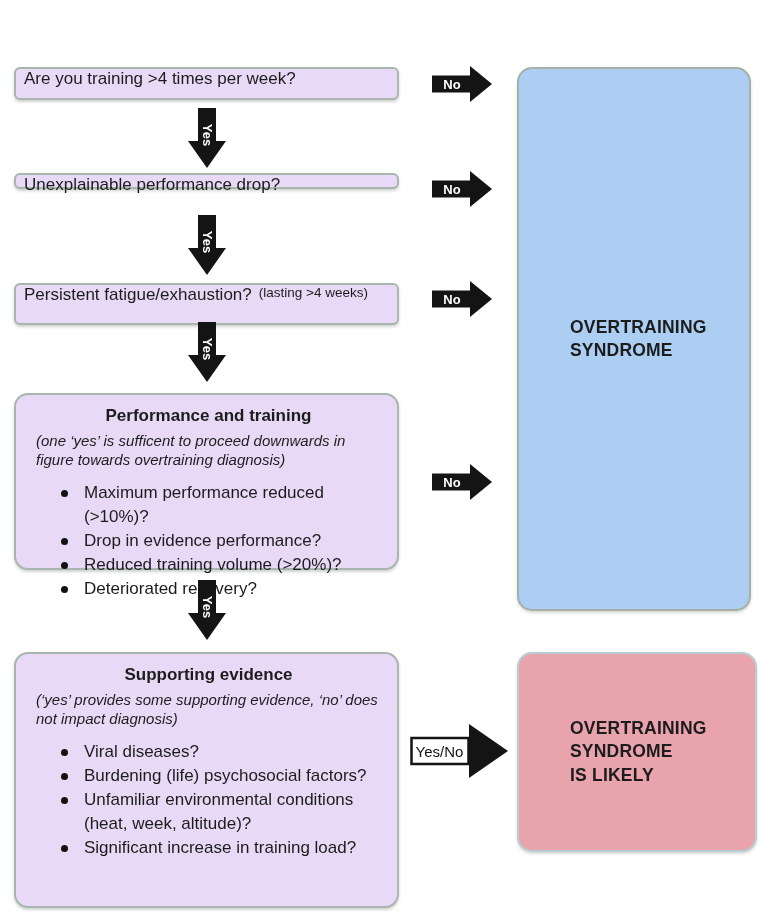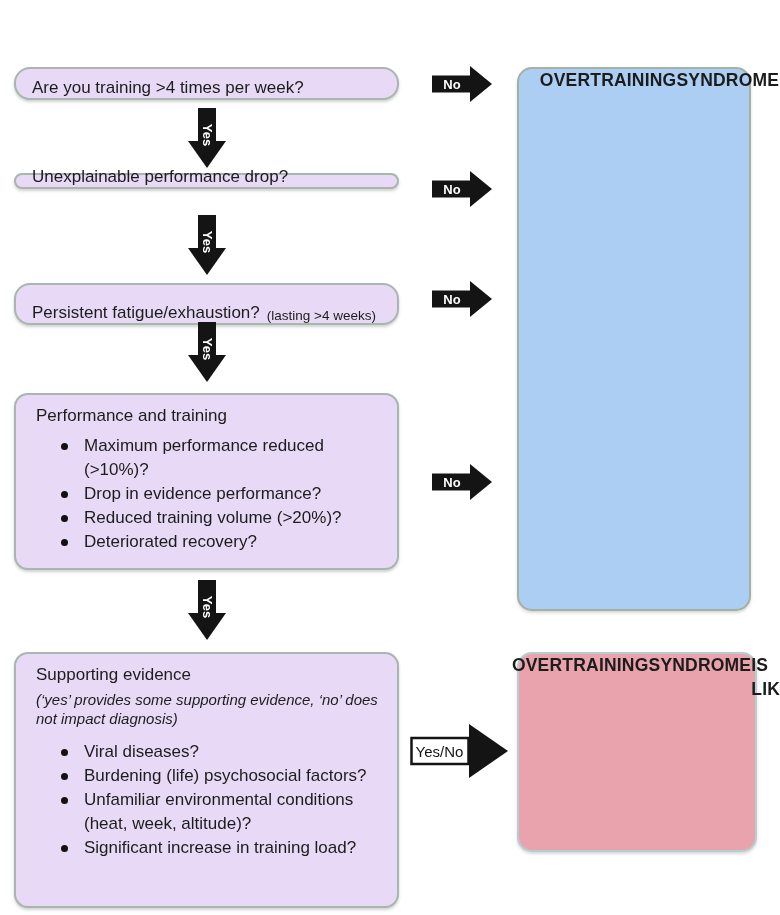--- a/index.html
+++ b/index.html
@@ -10,41 +10,41 @@
   }
   html,body{margin:0;padding:0;background:#ffffff;}
   .stage{
     position:relative; width:780px; height:915px; background:#ffffff;
     font-family:"Liberation Sans", sans-serif; color:var(--text-color);
     overflow:hidden;
   }
   .qbox{
     position:absolute; left:14px; width:385px; box-sizing:border-box;
     background:var(--purple-fill); border:2px solid var(--purple-border);
-    border-radius:16px; display:flex; align-items:flex-end; padding-left:16px;
+    border-radius:6px; display:flex; align-items:flex-start; padding-left:8px;
     font-size:17px; box-shadow:0 2px 3px rgba(95,105,98,.30);
   }
   .qbox .small-note{ font-size:13.5px; font-weight:400; margin-left:7px; white-space:nowrap;}
   .bigbox{
     position:absolute; left:14px; width:385px; box-sizing:border-box;
     background:var(--purple-fill); border:2px solid var(--purple-border);
     border-radius:14px; padding:11px 16px 10px 20px;
     box-shadow:0 2px 3px rgba(95,105,98,.30);
   }
-  .bigbox .title{ font-size:17px; font-weight:normal; margin:0 0 5px 0;}
+  .bigbox .title{ font-size:17px; font-weight:bold; margin:0 0 5px 0;text-align:center;}
   .bigbox .note{ font-size:15px; font-style:italic; line-height:19px; margin:0 0 12px 0;}
   ul.bullets{ list-style:none; margin:8px; padding:0;}
   ul.bullets li{ position:relative; padding-left:40px; font-size:17px; line-height:24px;}
   ul.bullets li::before{
     content:""; position:absolute; left:17px; top:8.5px;
     width:7px; height:7px; border-radius:50%; background:#111;
   }
   .outcome{
     position:absolute; box-sizing:border-box; border-radius:15px;
-    display:flex; flex-direction:row; justify-content:center;
+    display:flex; flex-direction:column; justify-content:center;
     padding-left:51px; font-size:17.5px; font-weight:bold; line-height:23.5px;
     letter-spacing:.2px; box-shadow:0 2px 3px rgba(95,105,98,.25);
   }
   .outcome.not-likely{
     left:517px; top:67px; width:234px; height:544px;
     background:var(--blue-fill); border:2px solid var(--blue-border);
   }
   .outcome.likely{
     left:517px; top:652px; width:240px; height:200px;
     background:var(--pink-fill); border:2px solid var(--pink-border);
@@ -97,20 +97,21 @@
   </div>
 
   <svg class="arrow-svg down-3" width="38" height="60" viewBox="0 0 38 60">
     <rect x="10" y="0" width="18" height="34" fill="currentColor"></rect>
     <polygon points="0,33 38,33 19,60" fill="currentColor"></polygon>
     <text x="19" y="27" transform="rotate(90 19 27)" fill="#ffffff" font-size="13" font-weight="bold" text-anchor="middle" dominant-baseline="central">Yes</text>
   </svg>
 
   <div class="bigbox perf">
     <p class="title">Performance and training</p>
+    <p class="note">(one ‘yes’ is sufficent to proceed downwards in figure towards overtraining diagnosis)</p>
     <ul class="bullets">
       <li>Maximum performance reduced (&gt;10%)?</li>
       <li>Drop in evidence performance?</li>
       <li>Reduced training volume (&gt;20%)?</li>
       <li>Deteriorated recovery?</li>
     </ul>
   </div>
 
   <svg class="arrow-svg down-4" width="38" height="60" viewBox="0 0 38 60">
     <rect x="10" y="0" width="18" height="34" fill="currentColor"></rect>

